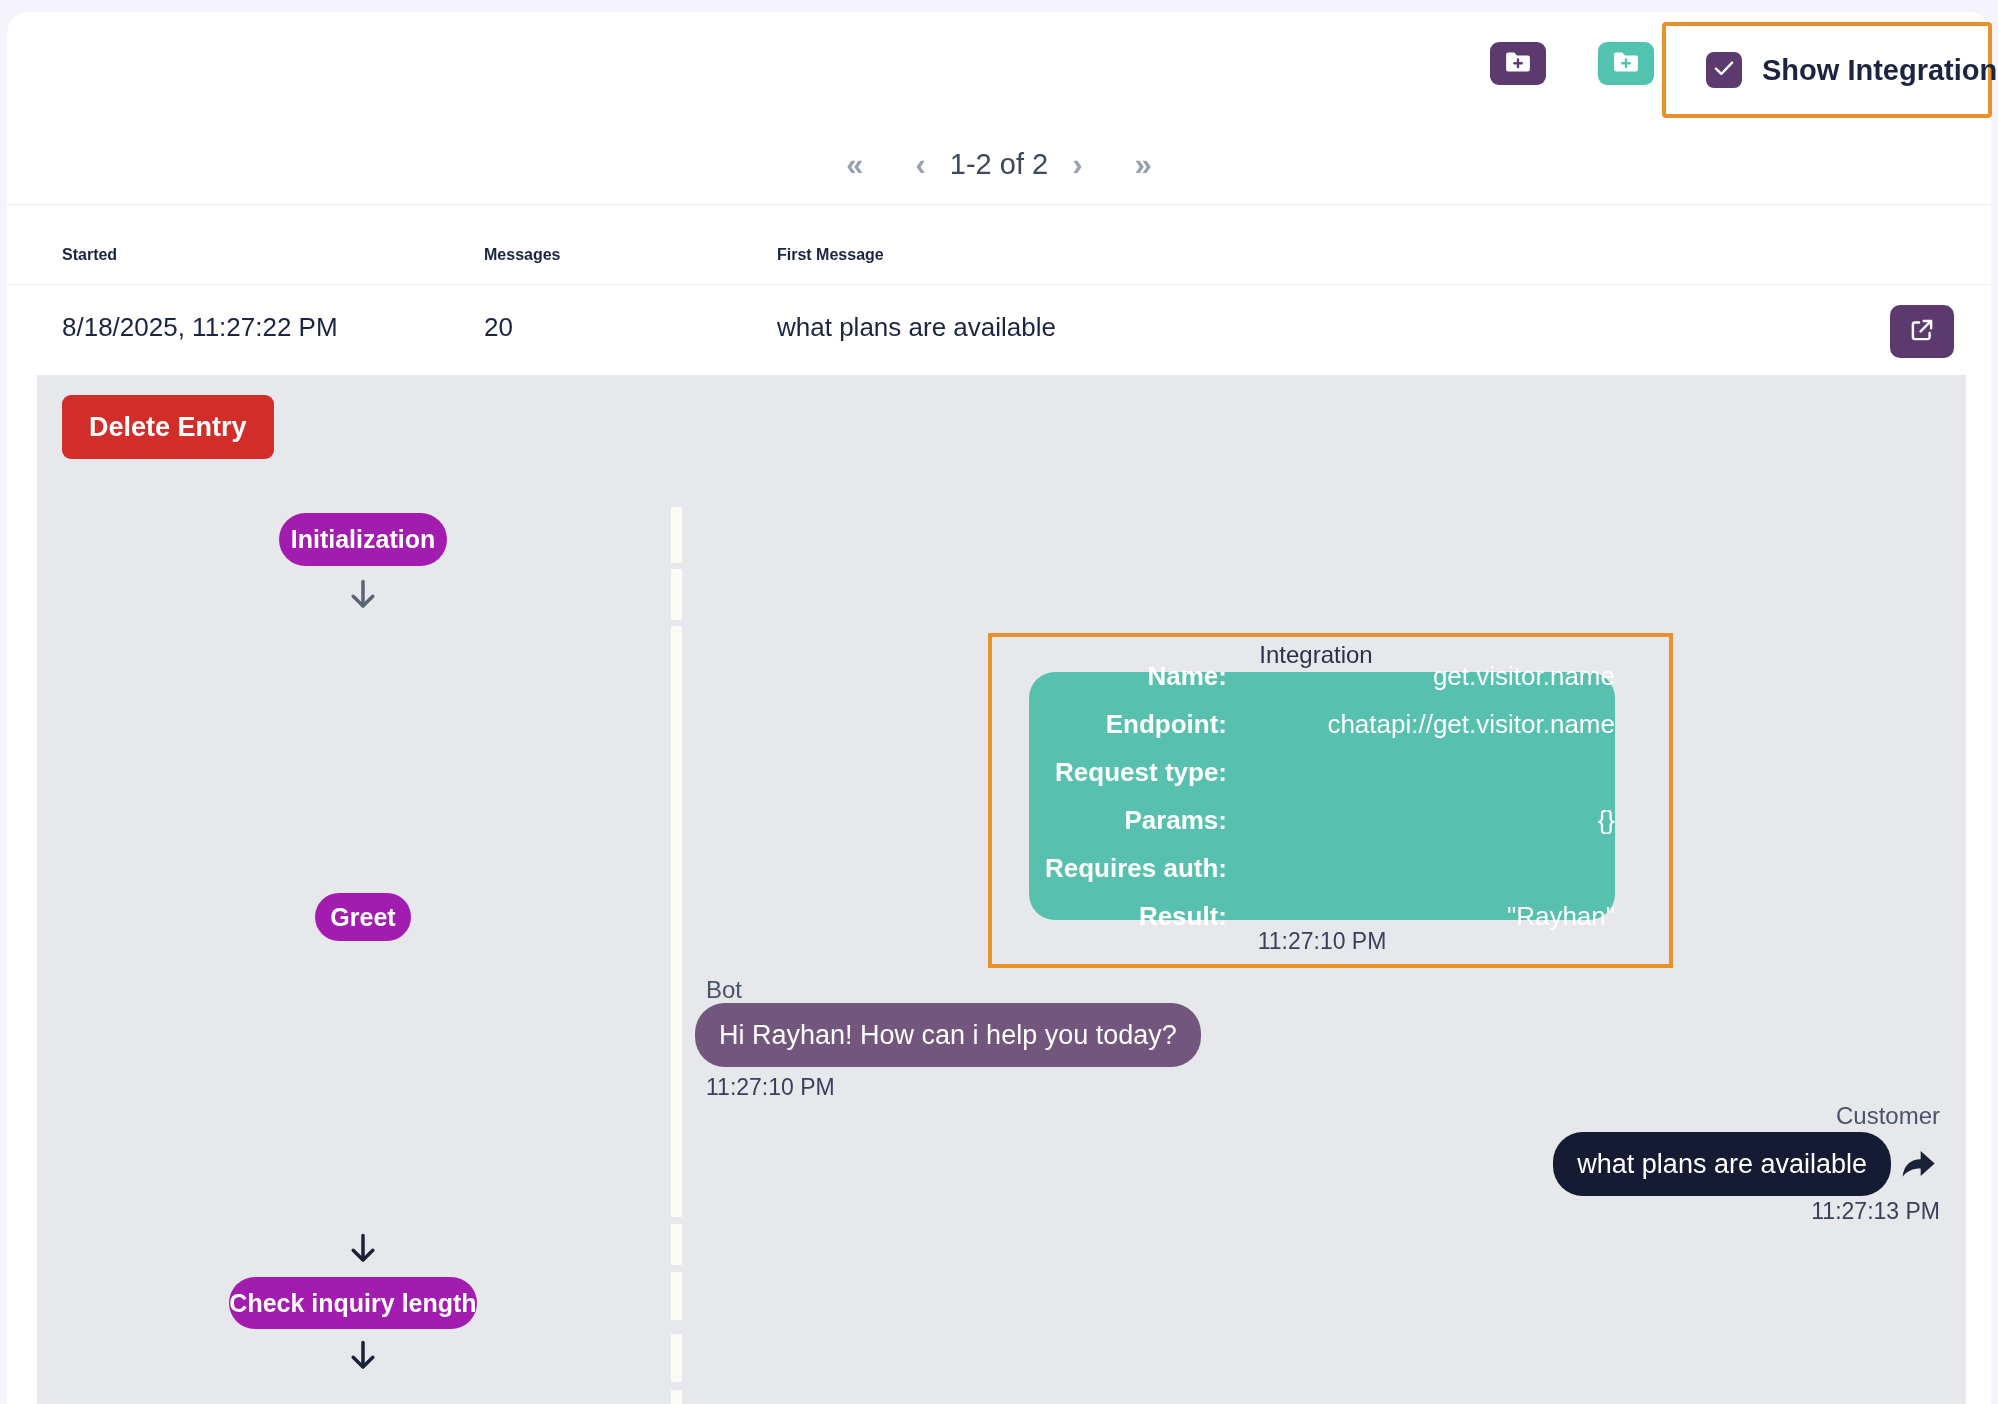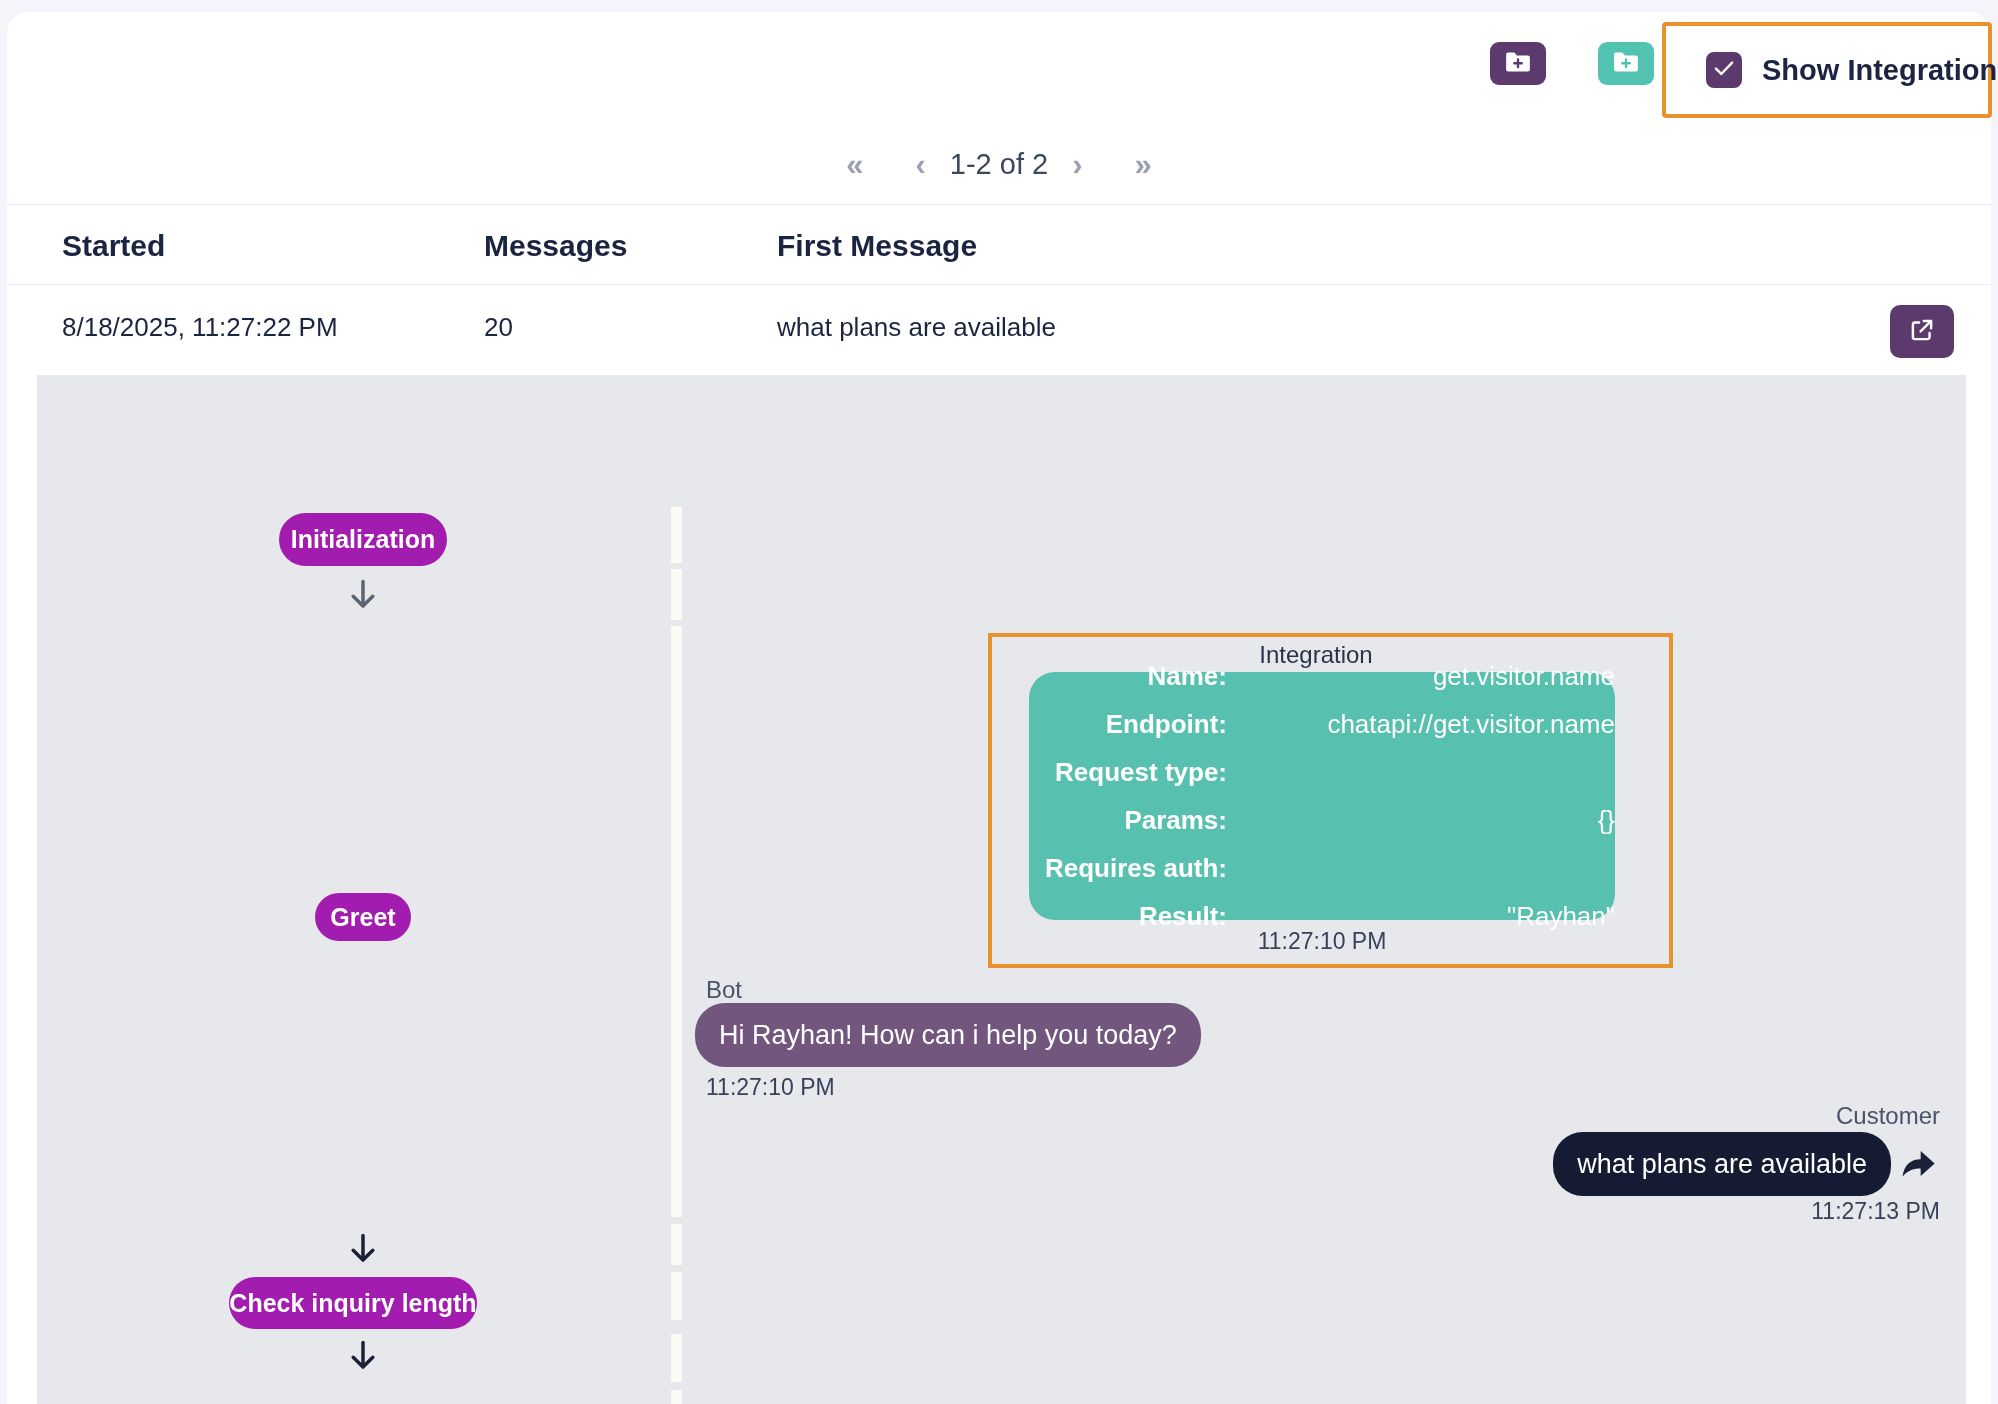--- a/index.html
+++ b/index.html
@@ -15,21 +15,21 @@
   .show-int-label{margin-left:20px;font-size:29px;font-weight:600;color:#1b2440;white-space:nowrap;}
 
   
   .pagination{position:absolute;left:7px;top:138px;width:1984px;height:52px;display:flex;align-items:center;justify-content:center;}
   .pg-arrow{font-size:31px;color:#98a0b1;font-weight:600;line-height:1;padding:0 6px;cursor:pointer;}
   .pg-status{font-size:29px;color:#3d475f;margin:0 18px;}
   .pg-gap{width:40px;}
 
   
   .tline{position:absolute;left:7px;width:1984px;height:1px;background:#e7e9ef;}
-  .th{position:absolute;font-size:30px;font-weight:700;color:#1b2440;top:229px;white-space:nowrap;}
+  .th{position:absolute;font-size:16px;font-weight:700;color:#1b2440;top:246px;white-space:nowrap;}
   .td{position:absolute;font-size:26px;color:#1b2440;top:312px;white-space:nowrap;}
   .open-btn{position:absolute;left:1890px;top:305px;width:64px;height:53px;background:#5d3a6d;border-radius:10px;display:flex;align-items:center;justify-content:center;cursor:pointer;}
 
   
   .panel{position:absolute;left:37px;top:375px;width:1929px;height:1029px;background:#e7e8ec;}
   .delete-btn{position:absolute;left:62px;top:395px;height:64px;padding:0 27px;background:#d32d2a;border:none;border-radius:9px;color:#fff;font-size:27px;font-weight:700;font-family:"Liberation Sans",sans-serif;display:flex;align-items:center;cursor:pointer;}
 
   .pill{position:absolute;background:#a21caf;color:#ffffff;font-size:25px;font-weight:700;border-radius:28px;display:flex;align-items:center;justify-content:center;white-space:nowrap;cursor:pointer;}
   .flow-arrow{position:absolute;width:38px;height:38px;}
 
@@ -110,20 +110,21 @@
             <path d="M9.5 5.5H6A1.8 1.8 0 0 0 4.2 7.3V18A1.8 1.8 0 0 0 6 19.8h10.7a1.8 1.8 0 0 0 1.8-1.8v-3.5"></path>
             <path d="M13.5 4.2h6.3v6.3"></path>
             <path d="M10.8 13.2 19.3 4.7"></path>
           </svg>
       </span>
     </div>
   </div>
 
   <div class="panel"></div>
 
+  <button class="delete-btn">Delete Entry</button>
 
   <div class="pill" style="left:279px;top:513px;width:168px;height:53px;">Initialization</div>
   <div class="flow-arrow" style="left:344px;top:576px;">
     <svg width="38" height="38" viewBox="0 0 24 24" fill="none" stroke="#5c6474" stroke-width="2.2" stroke-linecap="round" stroke-linejoin="round">
         <path d="M12 3.5v15"></path>
         <path d="M5.8 12.8 12 19l6.2-6.2"></path>
       </svg>
   </div>
   <div class="pill" style="left:315px;top:893px;width:96px;height:48px;">Greet</div>
   <div class="flow-arrow" style="left:344px;top:1230px;">

